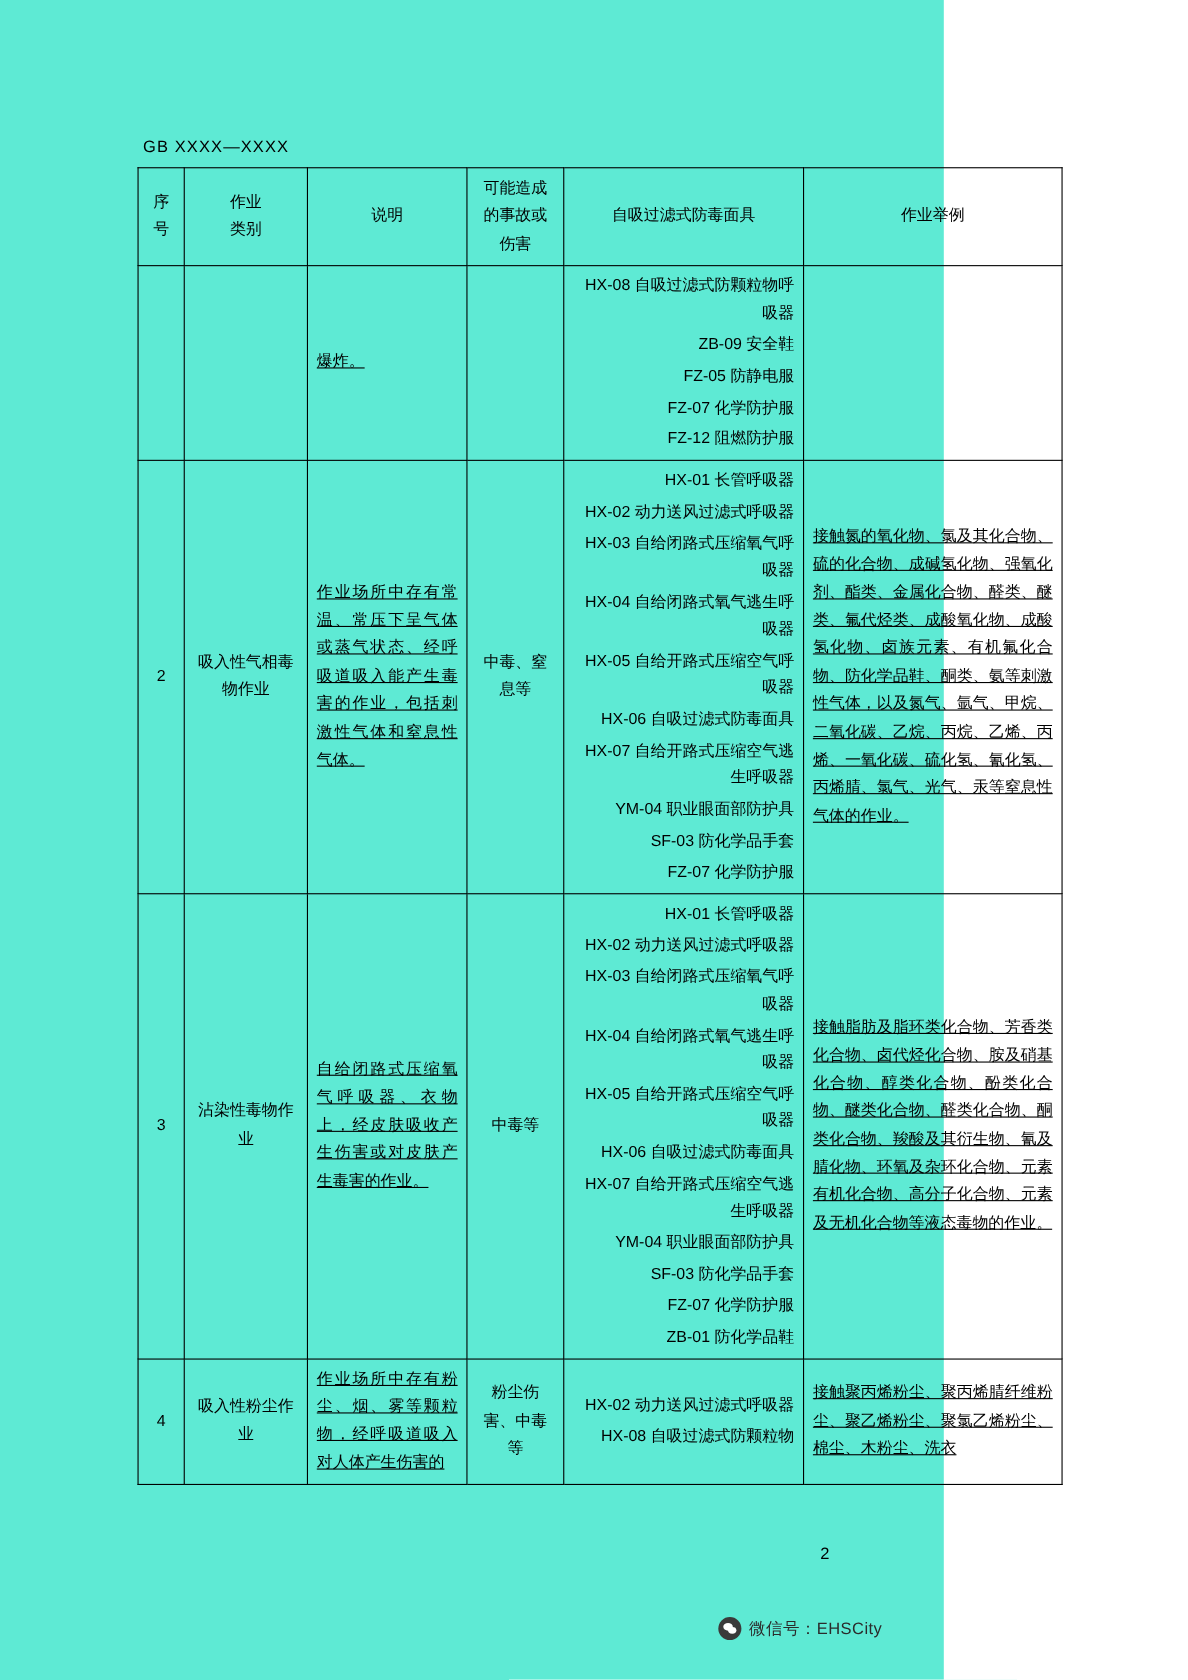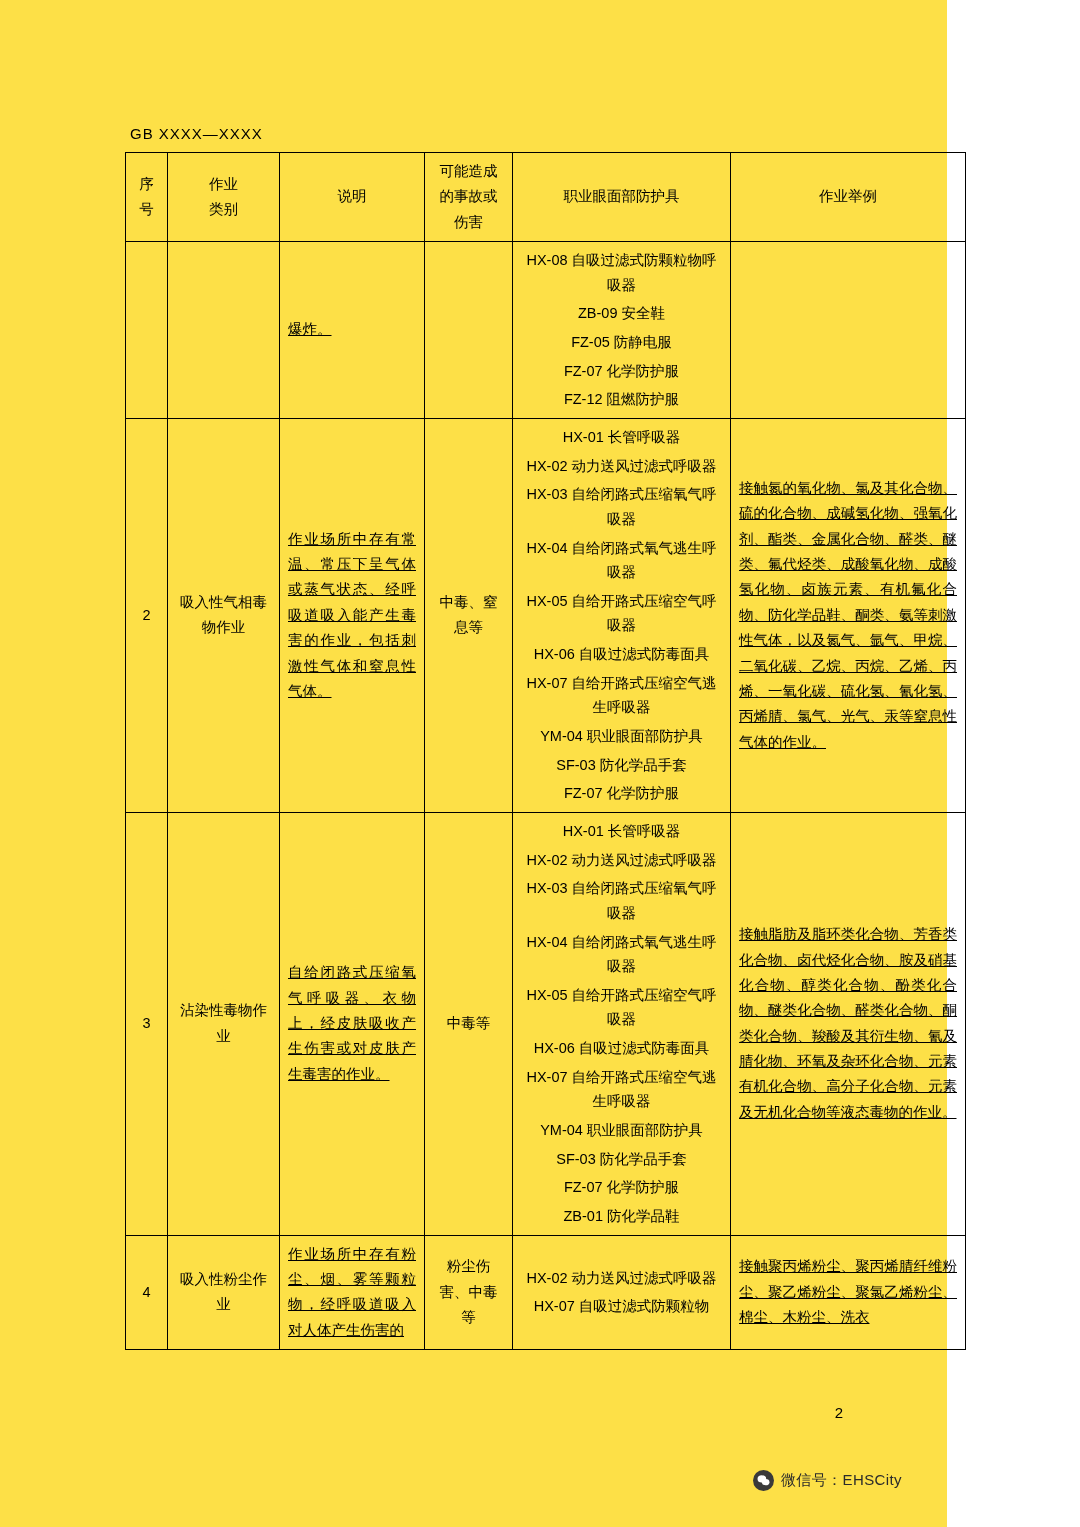--- a/index.html
+++ b/index.html
@@ -10,23 +10,23 @@
   body {
     width: 1080px;
     height: 1527px;
     position: relative;
     font-family: "Liberation Sans", sans-serif;
     color: #000000;
   }
   .page {
     position: absolute;
     left: 0; top: 0;
-    width: 947px;
+    width: 858px;
     height: 1527px;
-    background: #fde047;
+    background: #5eead4;
   }
   .doc-header {
     position: absolute;
     left: 130px;
     top: 125px;
     font-size: 15px;
     letter-spacing: 1px;
     font-family: "Liberation Sans", sans-serif;
   }
   table.main {
@@ -68,34 +68,34 @@
     text-decoration: underline;
   }
   .ppe-list {
     margin: 0;
     padding: 0;
     list-style: none;
   }
   .ppe-list li {
     margin: 0 0 4px 0;
     padding: 0;
-    text-align: center;
+    text-align: right;
     line-height: 1.7;
   }
   .ppe-list li:last-child { margin-bottom: 0; }
   .rowtop td { vertical-align: top; }
   .page-number {
     position: absolute;
     right: 104px;
     top: 1404px;
     font-size: 15px;
   }
   .watermark {
     position: absolute;
-    right: 45px;
+    right: 56px;
     top: 1470px;
     display: flex;
     align-items: center;
     gap: 7px;
     color: #2b2b2b;
     font-size: 15px;
     padding-left: 32px;
   }
   .wechat-badge {
     width: 21px;
@@ -126,21 +126,21 @@
         <col class="c3">
         <col class="c4">
         <col class="c5">
     </colgroup>
     <thead>
       <tr>
         <td>序<br>号</td>
         <td>作业<br>类别</td>
         <td>说明</td>
         <td>可能造成<br>的事故或<br>伤害</td>
-        <td>职业眼面部防护具</td>
+        <td>自吸过滤式防毒面具</td>
         <td>作业举例</td>
       </tr>
     </thead>
     <tbody>
       <tr class="rowtop">
         <td class="cell-center"></td>
         <td class="cell-center"></td>
         <td class="cell-just">爆炸。</td>
         <td class="cell-center"></td>
         <td>
@@ -201,21 +201,21 @@
       </tr>
 
       <tr class="rowtop">
         <td class="cell-center">4</td>
         <td class="cell-center">吸入性粉尘作业</td>
         <td class="cell-just">作业场所中存有粉尘、烟、雾等颗粒物，经呼吸道吸入对人体产生伤害的</td>
         <td class="cell-center">粉尘伤害、中毒等</td>
         <td>
           <ul class="ppe-list">
             <li>HX-02  动力送风过滤式呼吸器</li>
-            <li>HX-07  自吸过滤式防颗粒物</li>
+            <li>HX-08  自吸过滤式防颗粒物</li>
           </ul>
         </td>
         <td class="cell-just">接触聚丙烯粉尘、聚丙烯腈纤维粉尘、聚乙烯粉尘、聚氯乙烯粉尘、棉尘、木粉尘、洗衣</td>
       </tr>
     </tbody>
   </table>
 
   <div class="page-number">2</div>
 
   <div class="watermark">

